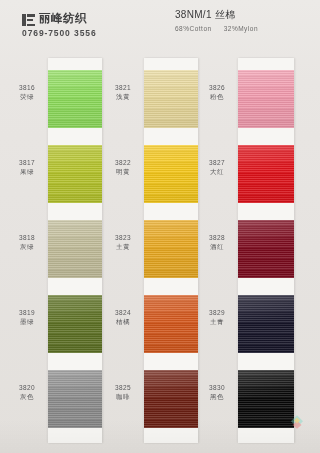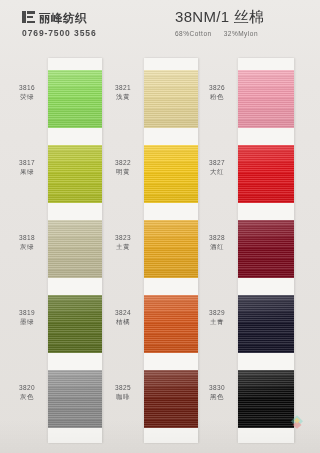--- a/index.html
+++ b/index.html
@@ -36,21 +36,21 @@
     position: absolute;
     left: 22px;
     top: 11px;
     display: flex;
     flex-direction: column;
     gap: 2px;
   }
 
   .brand-row {
     display: flex;
-    align-items: flex-start;
+    align-items: flex-end;
     gap: 4px;
   }
 
   .brand-mark {
     width: 13px;
     height: 12px;
     position: relative;
     flex: 0 0 auto;
   }
   .brand-mark .bm-l {
@@ -99,21 +99,21 @@
     position: absolute;
     left: 175px;
     top: 8px;
     display: flex;
     flex-direction: column;
     align-items: flex-start;
     gap: 3px;
   }
 
   .product-title {
-    font-size: 15px;
+    font-size: 10px;
     color: #3b3b3c;
     letter-spacing: 0.3px;
     white-space: nowrap;
     font-weight: 500;
   }
 
   .product-compo {
     font-size: 6.5px;
     color: #6e6d6c;
     letter-spacing: 0.5px;

